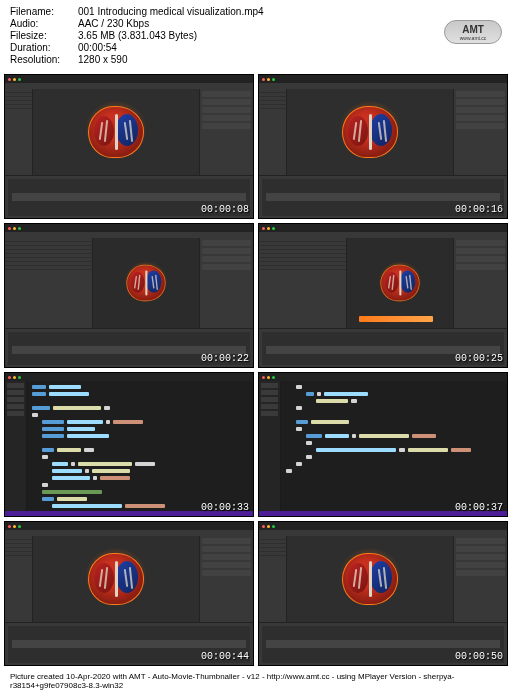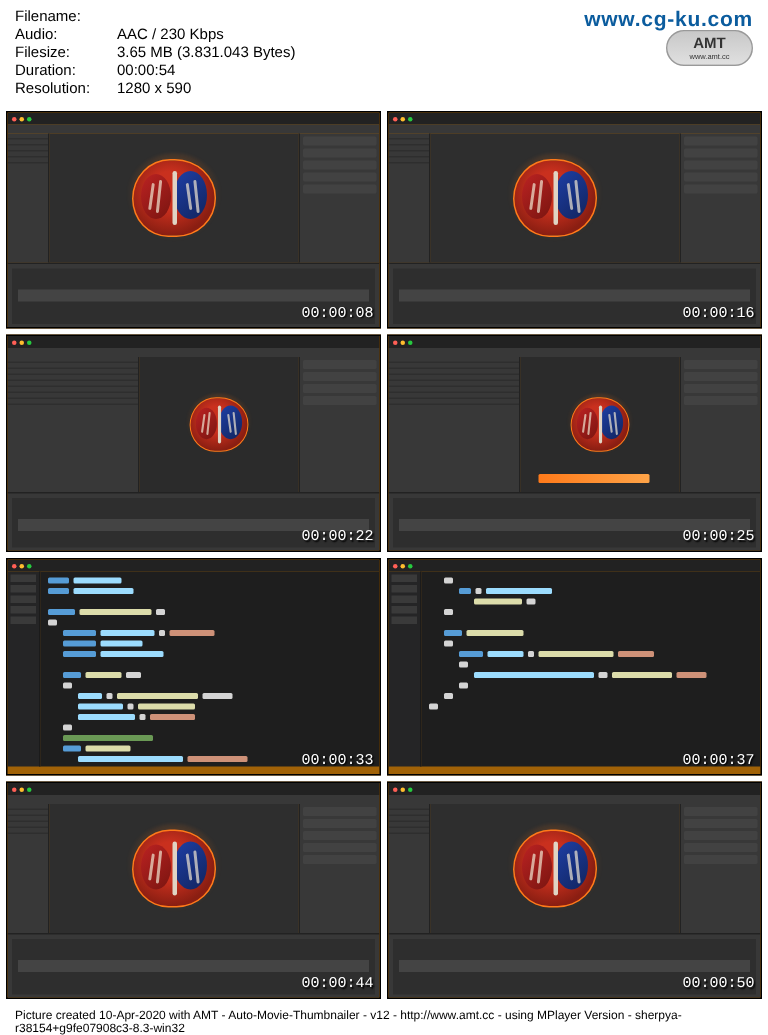--- a/index.html
+++ b/index.html
@@ -6,21 +6,21 @@
 body { background: #fff; font-family: Arial, sans-serif; font-size: 10px; width: 512px; }
 .container { width: 512px; }
 .meta { padding: 6px 10px; background: #fff; position: relative; }
 .meta-row { display: flex; margin-bottom: 1px; }
 .meta-label { width: 68px; color: #000; font-size: 10px; }
 .meta-value { color: #000; font-size: 10px; }
 .watermark-url { position: absolute; top: 4px; right: 10px; color: #0b5c9e; font-size: 14px; font-weight: bold; letter-spacing: 0.5px; }
 .watermark-logo { position: absolute; top: 20px; right: 10px; width: 58px; height: 24px; background: linear-gradient(180deg,#c8c8c8,#e0e0e0); border: 1px solid #999; border-radius: 12px; display: flex; flex-direction: column; align-items: center; justify-content: center; color: #333; font-weight: bold; font-size: 10px; }
 .watermark-logo .sub { font-size: 5px; font-weight: normal; }
 .grid { display: grid; grid-template-columns: 1fr 1fr; gap: 4px; padding: 2px 4px; }
-.thumb { position: relative; width: 100%; height: 145px; background: #a16207; border: 1px solid #000; overflow: hidden; }
+.thumb { position: relative; width: 100%; height: 145px; background: #4c1d95; border: 1px solid #000; overflow: hidden; }
 .timestamp { position: absolute; right: 4px; bottom: 3px; color: #fff; font-size: 10px; text-shadow: 1px 1px 1px #000; font-family: "Courier New", monospace; }
 .footer { padding: 4px 10px; font-size: 8px; color: #000; }
 
 
 .topbar { height: 8px; background: #222; display: flex; align-items: center; }
 .dots { display: flex; gap: 2px; margin-left: 3px; }
 .dot { width: 3px; height: 3px; border-radius: 50%; background: #ff5f56; }
 .dot.y { background: #ffbd2e; } .dot.g { background: #27c93f; }
 .menubar { height: 6px; background: #383838; }
 .workspace { display: flex; height: 86px; }
@@ -62,27 +62,27 @@
 .mid-layout .left-pane { width: 88px; }
 .mid-layout .viewport { background: #2b2b2b; }
 .orange-bar { position: absolute; left: 12px; right: 20px; bottom: 6px; height: 6px; background: linear-gradient(90deg,#ff7a1a,#ffa448); border-radius: 1px; }
 .mid-layout .bottom-pane { height: 40px; }
 </style>
 </head>
 <body>
 <div class="container">
 
 <div class="meta">
-  <div class="watermark-url">www.cg-ku.com</div>
   <div class="watermark-logo">
     <span>AMT</span>
     <span class="sub">www.amt.cc</span>
   </div>
   <div class="meta-row">
         <div class="meta-label">Filename:</div>
+        <div class="meta-value">001 Introducing medical visualization.mp4</div>
       </div>
   <div class="meta-row">
         <div class="meta-label">Audio:</div>
         <div class="meta-value">AAC / 230 Kbps</div>
       </div>
   <div class="meta-row">
         <div class="meta-label">Filesize:</div>
         <div class="meta-value">3.65 MB (3.831.043 Bytes)</div>
       </div>
   <div class="meta-row">

